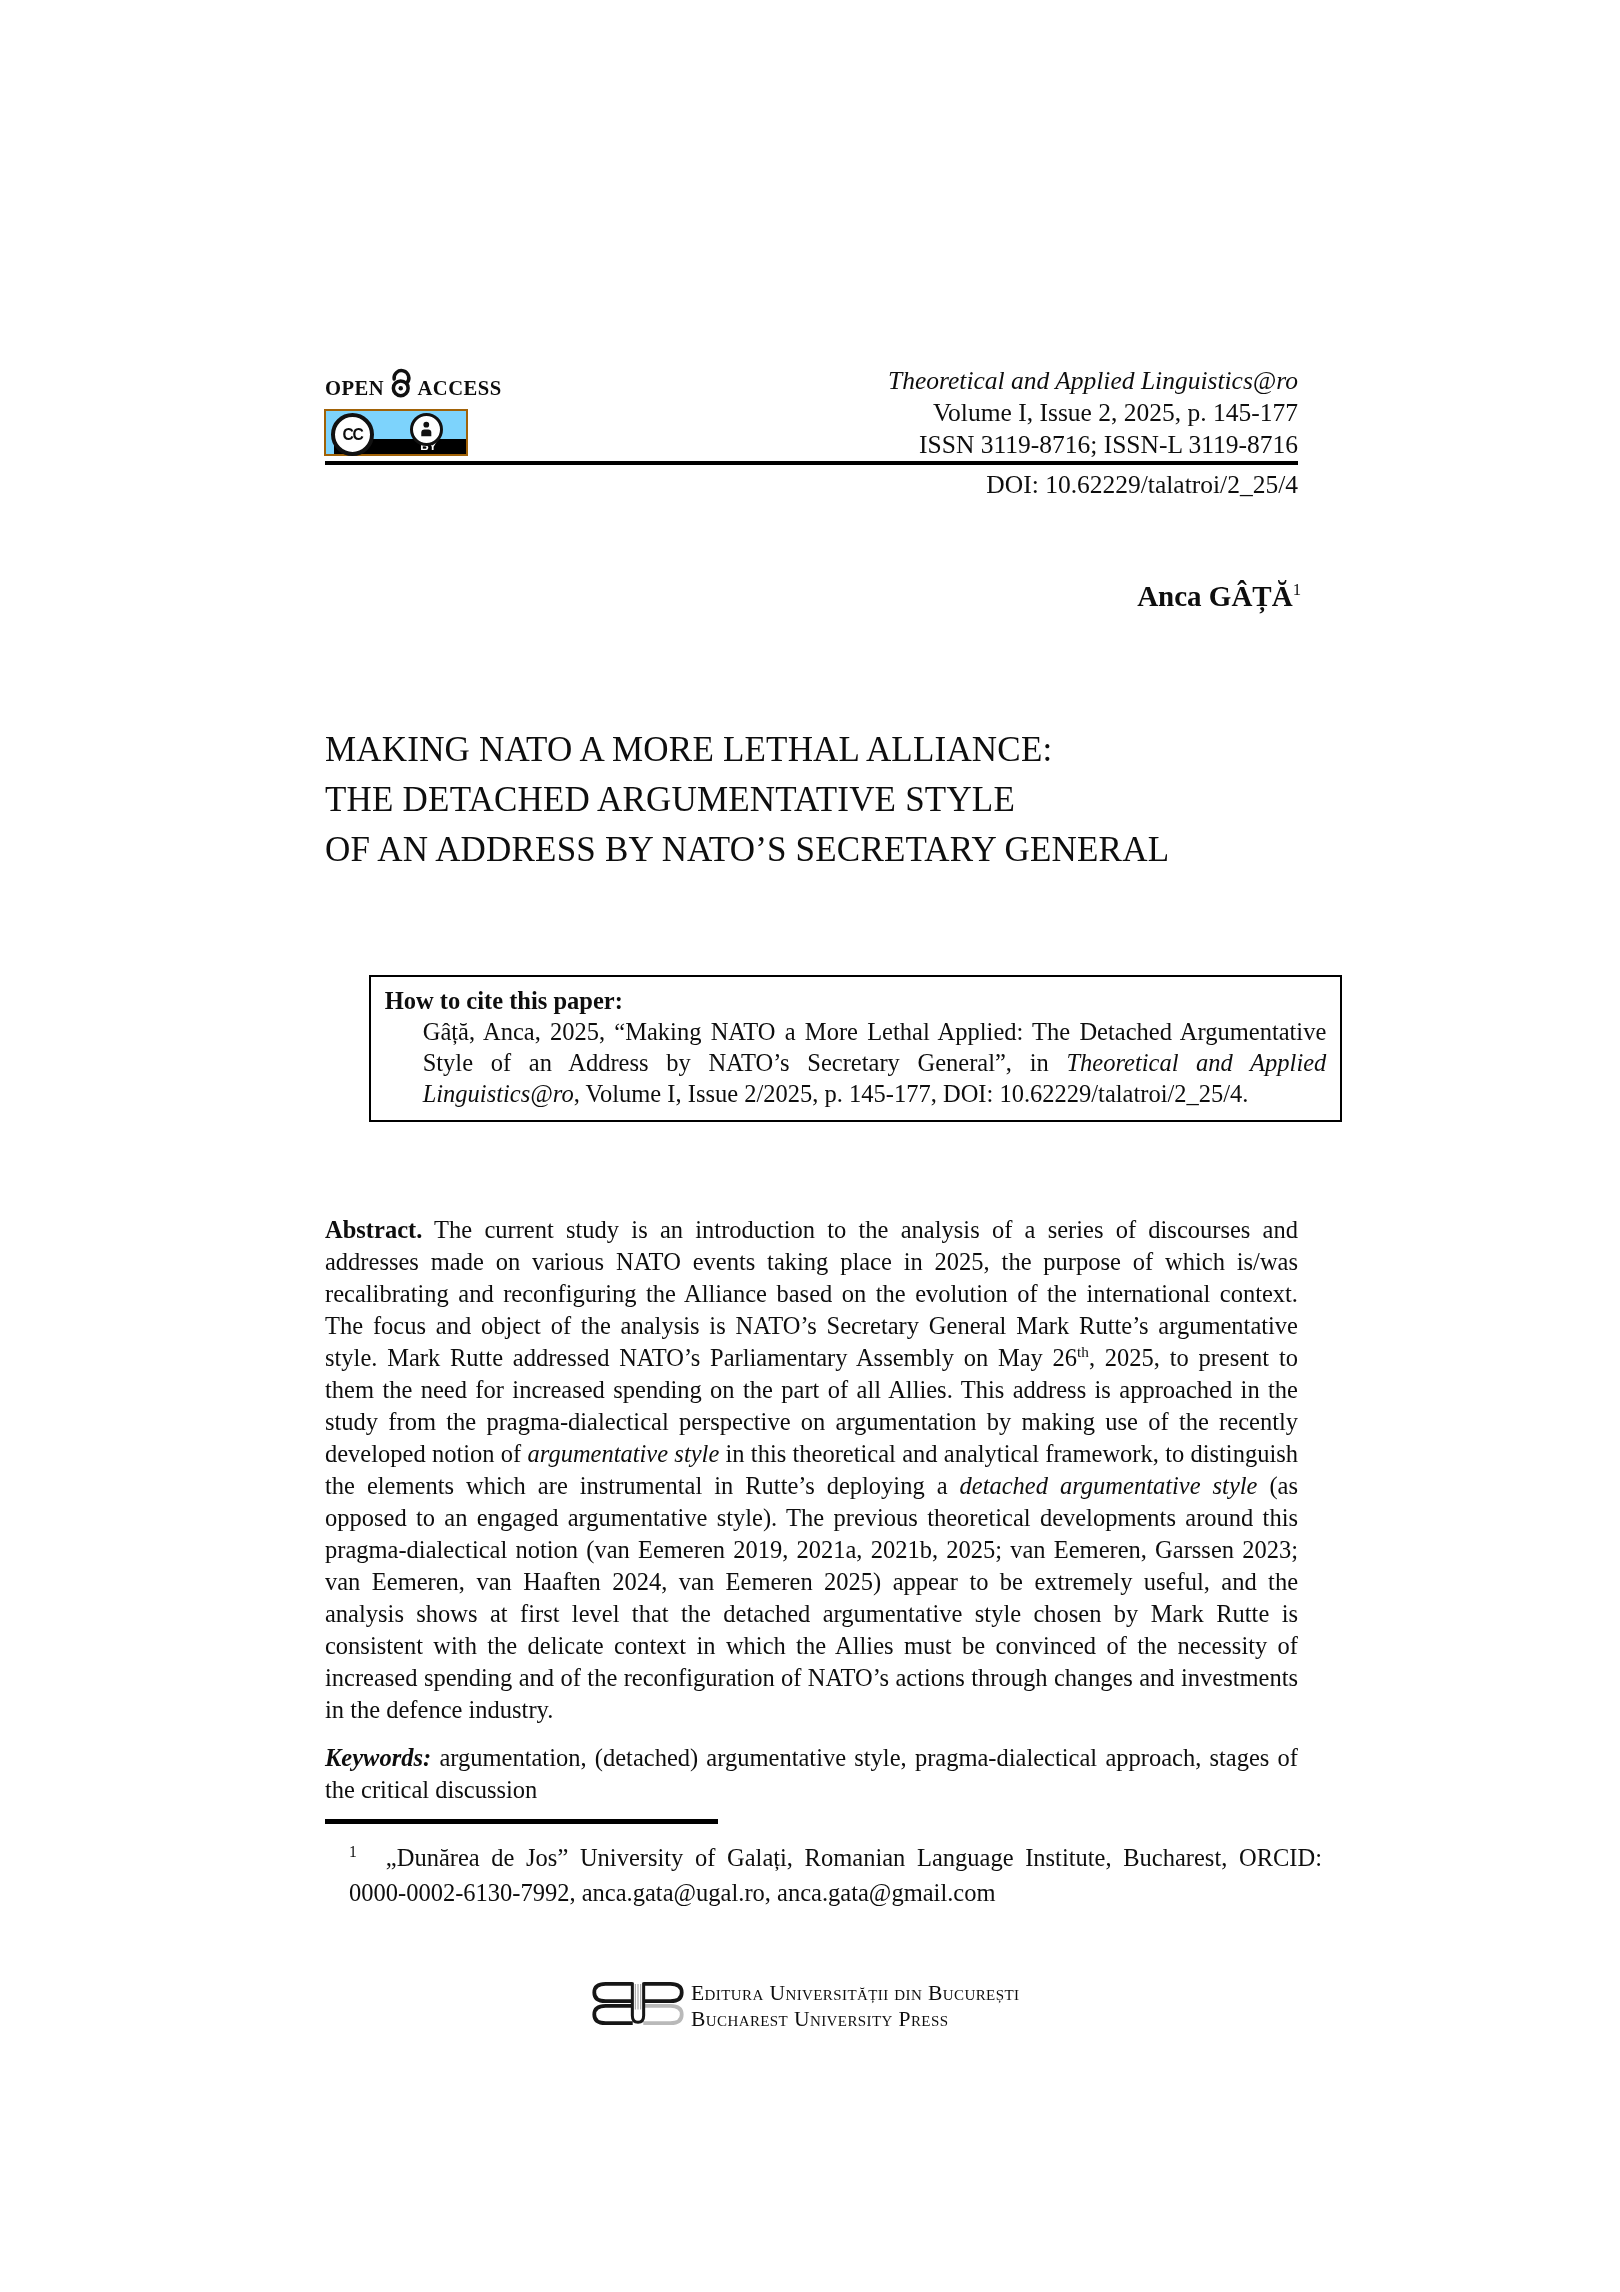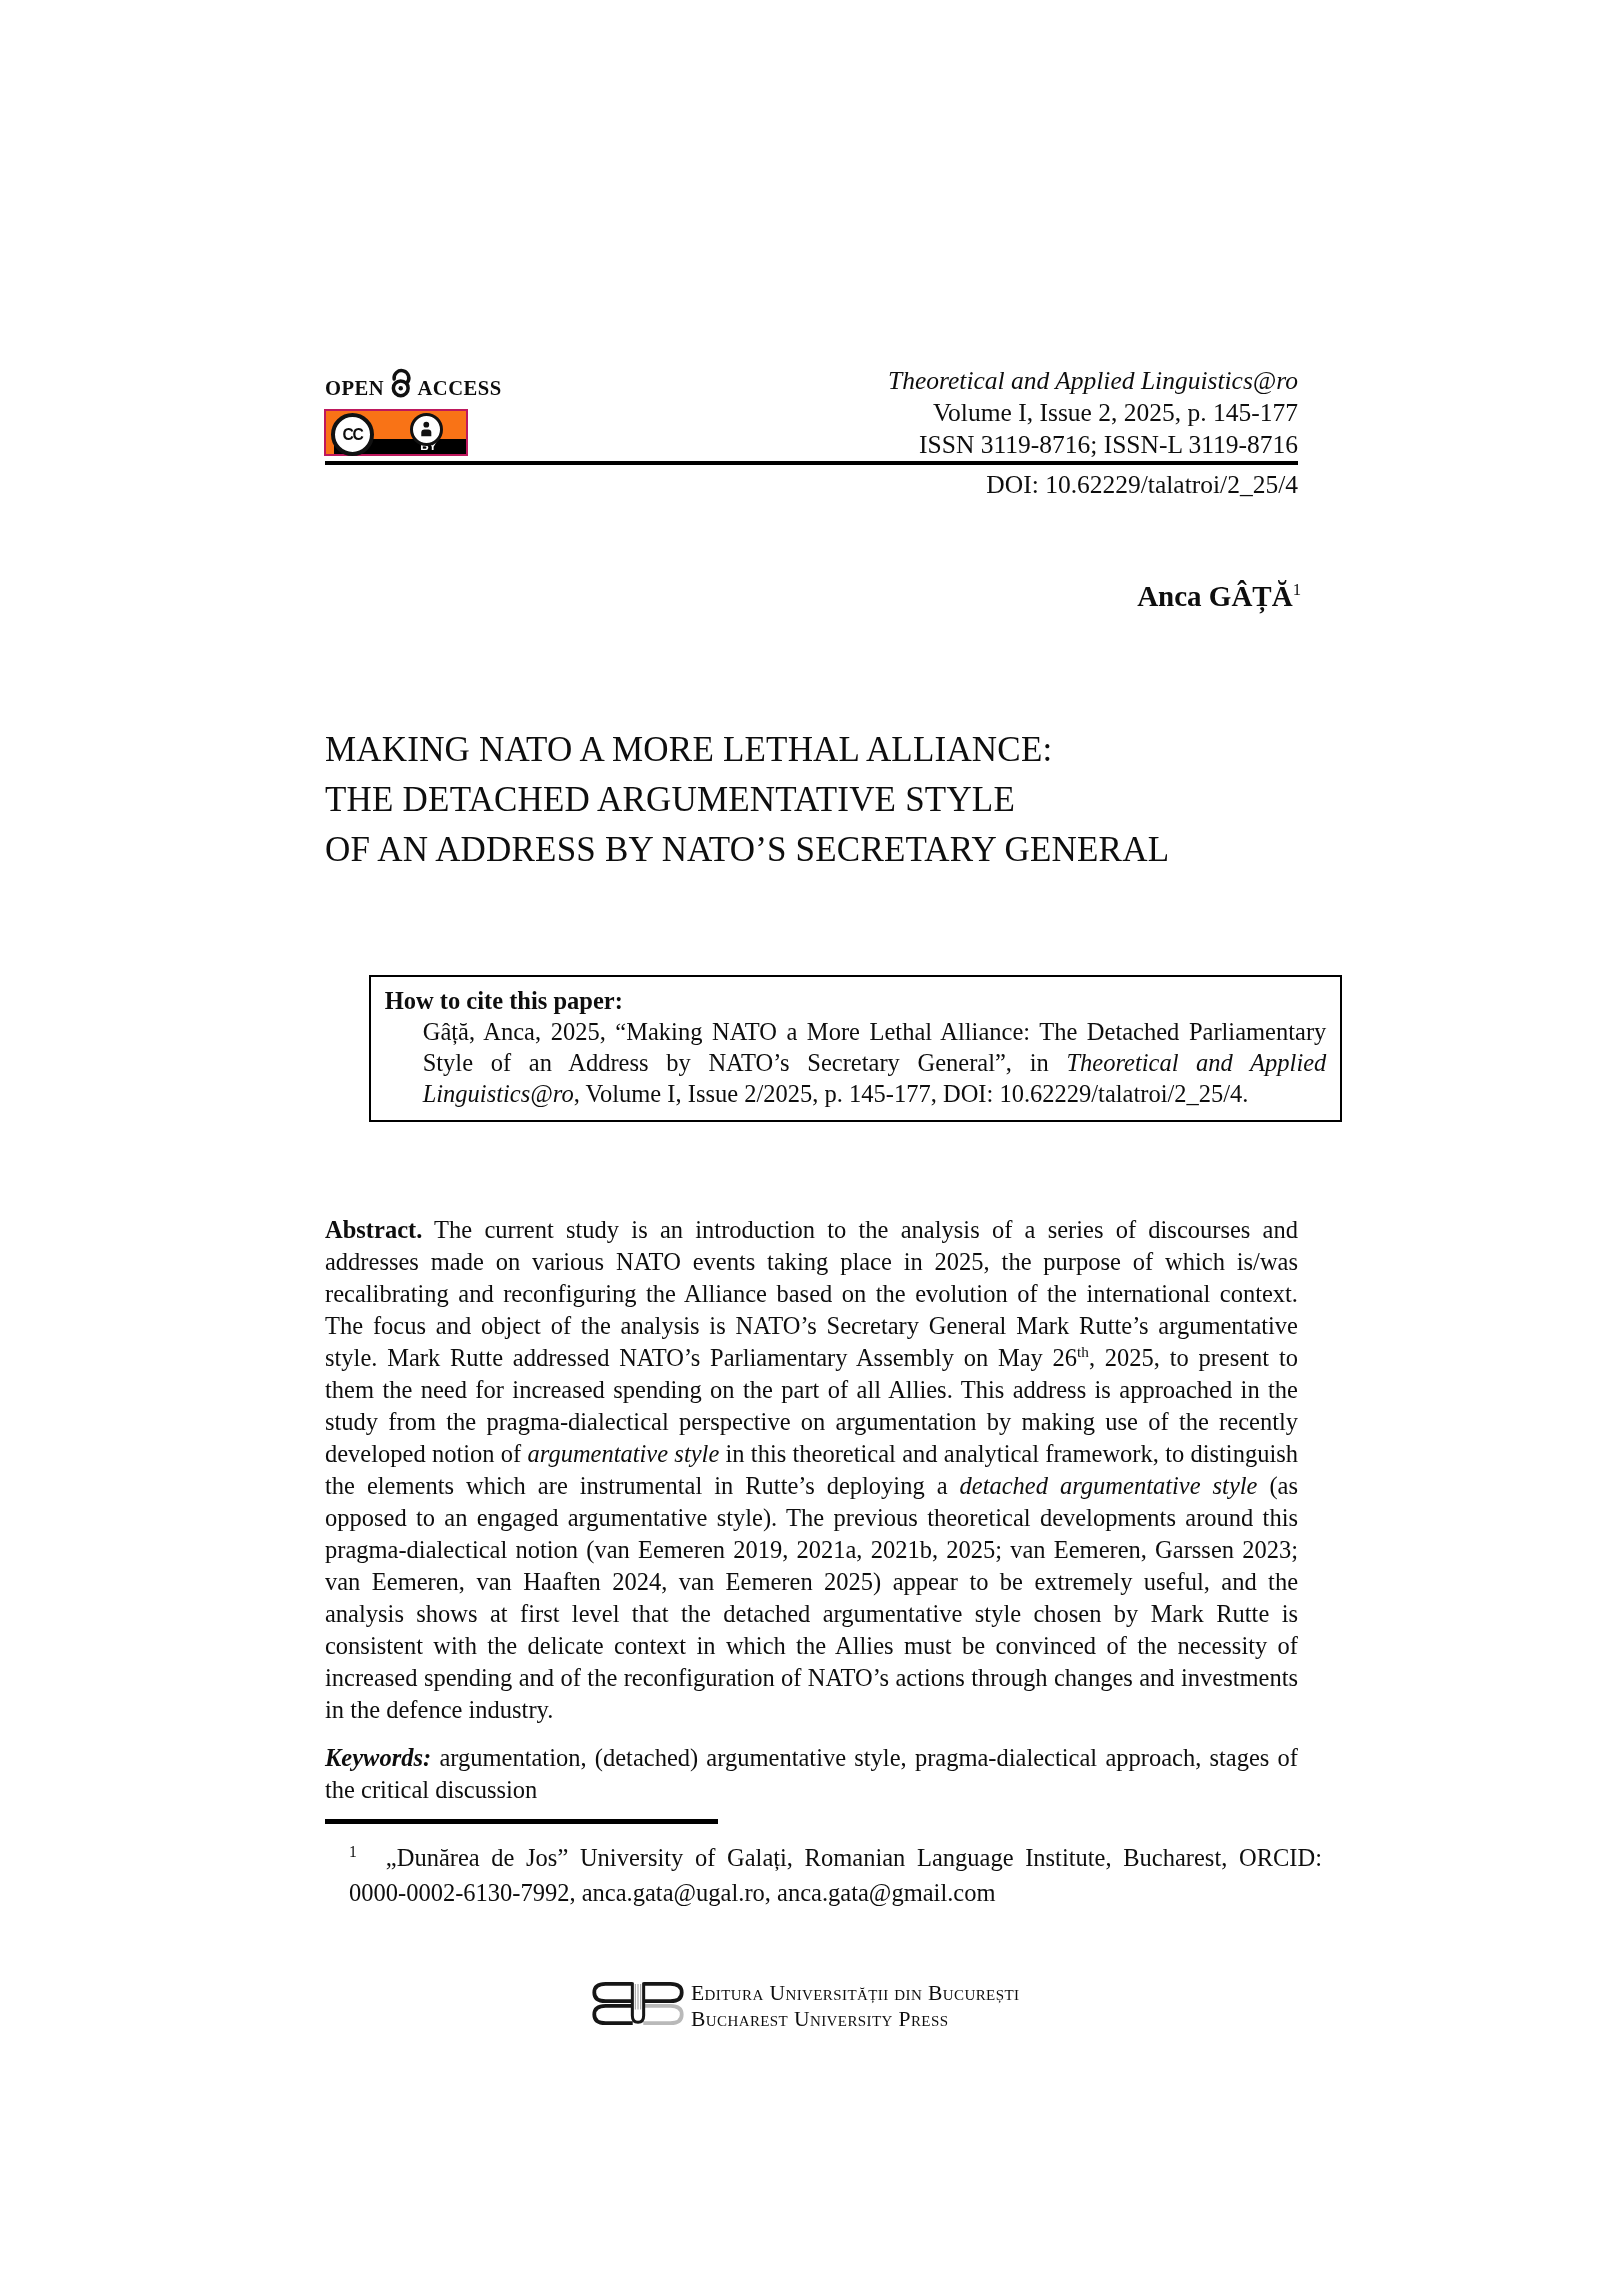--- a/index.html
+++ b/index.html
@@ -19,21 +19,21 @@
   
   .oa-line {
     position:absolute; left:325px; top:374px;
     display:flex; align-items:center; gap:4.9px;
     font-weight:bold; font-size:20.6px; letter-spacing:0.5px;
   }
   .oa-line .lock { display:inline-block; margin-top:-7.8px; }
   .cc-badge {
     position:absolute; left:324px; top:409px;
     width:144px; height:47px;
-    background:#f97316; border:2px solid #be185d;
+    background:#7dd3fc; border:2px solid #a16207;
   }
   .cc-circle {
     position:absolute; left:4.9px; top:2px;
     width:43px; height:43px; border-radius:50%;
     background:#fff; border:4.9px solid #111;
     display:flex; align-items:center; justify-content:center;
     font-weight:bold; font-size:15.7px; letter-spacing:-1.5px;
     font-family:"Liberation Sans","DejaVu Sans",sans-serif;
     z-index:2;
   }
@@ -154,21 +154,21 @@
   </div>
 
   <h1 class="paper-title">
     <div>MAKING NATO A MORE LETHAL ALLIANCE:</div>
     <div>THE DETACHED ARGUMENTATIVE STYLE</div>
     <div>OF AN ADDRESS BY NATO’S SECRETARY GENERAL</div>
   </h1>
 
   <div class="cite-box">
     <div class="cite-heading">How to cite this paper:</div>
-    <div class="cite-text"><span>Gâță, Anca, 2025, “Making NATO a More Lethal Alliance: The Detached Parliamentary Style of an Address by NATO’s Secretary General”, in </span><span class="it">Theoretical and Applied Linguistics@ro</span><span>, Volume I, Issue 2/2025, p. 145-177, DOI: 10.62229/talatroi/2_25/4.</span></div>
+    <div class="cite-text"><span>Gâță, Anca, 2025, “Making NATO a More Lethal Applied: The Detached Argumentative Style of an Address by NATO’s Secretary General”, in </span><span class="it">Theoretical and Applied Linguistics@ro</span><span>, Volume I, Issue 2/2025, p. 145-177, DOI: 10.62229/talatroi/2_25/4.</span></div>
   </div>
 
   <p class="abstract-par"><span class="bd">Abstract.</span><span> The current study is an introduction to the analysis of a series of discourses and addresses made on various NATO events taking place in 2025, the purpose of which is/was recalibrating and reconfiguring the Alliance based on the evolution of the international context. The focus and object of the analysis is NATO’s Secretary General Mark Rutte’s argumentative style. Mark Rutte addressed NATO’s Parliamentary Assembly on May 26</span><sup>th</sup><span>, 2025, to present to them the need for increased spending on the part of all Allies. This address is approached in the study from the pragma-dialectical perspective on argumentation by making use of the recently developed notion of </span><span class="it">argumentative style</span><span> in this theoretical and analytical framework, to distinguish the elements which are instrumental in Rutte’s deploying a </span><span class="it">detached argumentative style</span><span> (as opposed to an engaged argumentative style). The previous theoretical developments around this pragma-dialectical notion (van Eemeren 2019, 2021a, 2021b, 2025; van Eemeren, Garssen 2023; van Eemeren, van Haaften 2024, van Eemeren 2025) appear to be extremely useful, and the analysis shows at first level that the detached argumentative style chosen by Mark Rutte is consistent with the delicate context in which the Allies must be convinced of the necessity of increased spending and of the reconfiguration of NATO’s actions through changes and investments in the defence industry.</span></p>
 
   <p class="keywords-par"><span class="it bd">Keywords:</span><span> argumentation, (detached) argumentative style, pragma-dialectical approach, stages of the critical discussion</span></p>
 
   <div class="fn-rule"></div>
   <p class="footnote-par">
     <sup class="fn-marker">1</sup><span><span>„Dunărea de Jos” University of Galați, Romanian Language Institute, Bucharest, ORCID: 0000-0002-6130-7992, anca.gata@ugal.ro, anca.gata@gmail.com</span></span>
   </p>

